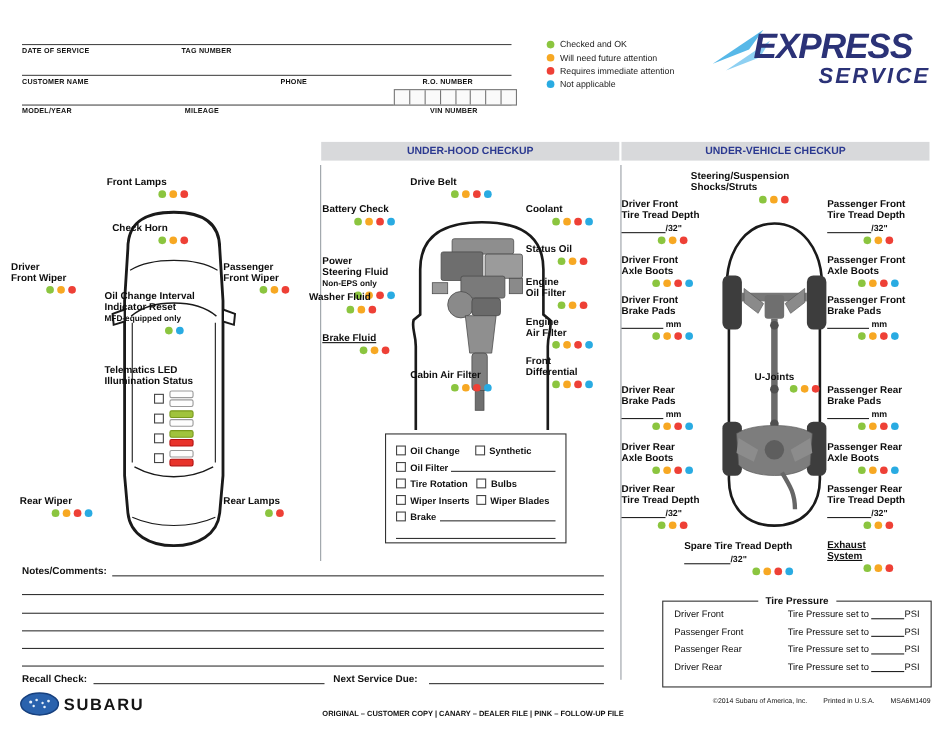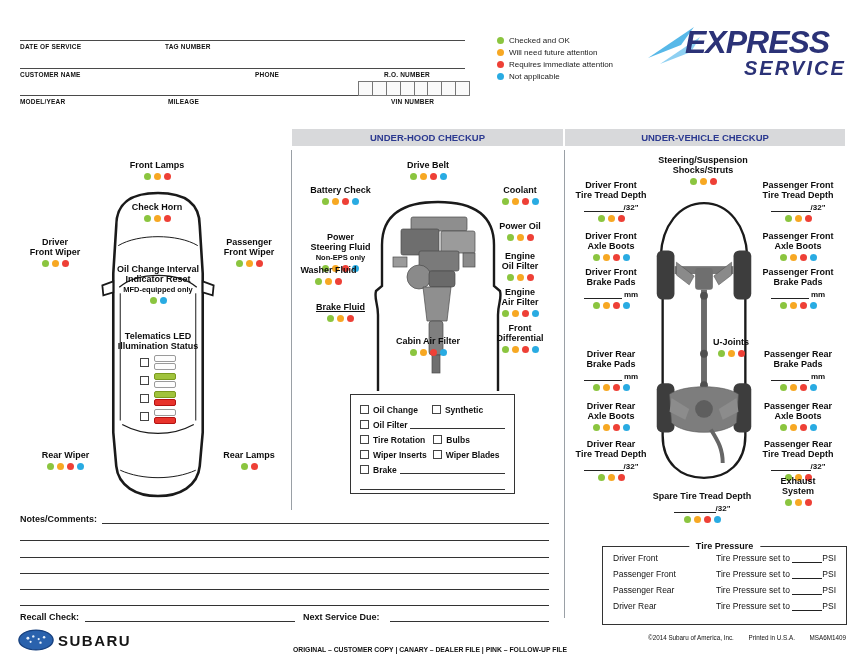--- a/index.html
+++ b/index.html
@@ -14,21 +14,21 @@
   
   .legend{position:absolute;left:497px;top:34px;}
   .leg-row{display:flex;align-items:center;height:12px;gap:5px;}
   .leg-row .dots{margin-top:0;}
   .leg-lab{font-size:8px;color:#222;}
   
   .colhdr{position:absolute;top:129px;height:17px;background:#d8d9db;color:#2b3990;
           font-weight:bold;font-size:9.5px;text-align:center;line-height:17px;}
   .vline{position:absolute;width:0;border-left:1px solid #9aa0a6;}
   
-  .item{position:absolute;text-align:center;}
+  .item{position:absolute;text-align:left;}
   .lab{font-size:9px;font-weight:bold;color:#0d0d0d;line-height:1.13;white-space:pre-line;}
   .note{font-size:7.5px;font-weight:bold;color:#0d0d0d;margin-top:1px;}
   .dots{display:flex;justify-content:center;gap:3px;margin-top:3px;}
   .dot{width:7px;height:7px;border-radius:50%;display:inline-block;}
   .blankrow{margin-top:3px;font-size:8px;font-weight:bold;line-height:9px;}
   .blank{display:inline-block;border-bottom:1px solid #222;height:8px;vertical-align:bottom;}
   
   .led-rows{margin-top:4px;}
   .led-row{display:flex;justify-content:center;align-items:center;gap:5px;margin-top:3px;}
   .cbx{display:inline-block;width:7px;height:7px;border:1px solid #444;background:#fff;}
@@ -303,21 +303,21 @@
   <div class="item" style="left:478px;top:185px;width:84px;">
     <div class="lab">Coolant</div>
     <div class="dots">
         <span class="dot" style="background: rgb(139, 197, 63);"></span>
         <span class="dot" style="background: rgb(247, 168, 35);"></span>
         <span class="dot" style="background: rgb(238, 64, 54);"></span>
         <span class="dot" style="background: rgb(41, 171, 226);"></span>
       </div>
   </div>
   <div class="item" style="left:478px;top:221px;width:84px;">
-    <div class="lab">Power Oil</div>
+    <div class="lab">Status Oil</div>
     <div class="dots">
         <span class="dot" style="background: rgb(139, 197, 63);"></span>
         <span class="dot" style="background: rgb(247, 168, 35);"></span>
         <span class="dot" style="background: rgb(238, 64, 54);"></span>
       </div>
   </div>
   <div class="item" style="left:478px;top:251px;width:84px;">
     <div class="lab">Engine
 Oil Filter</div>
     <div class="dots">
@@ -562,21 +562,21 @@
   <div class="item" style="left:622px;top:491px;width:160px;">
     <div class="lab">Spare Tire Tread Depth</div>
     <div class="blankrow"><span class="blank" style="width:42px;"></span><span class="unit">/32"</span></div>
     <div class="dots">
         <span class="dot" style="background: rgb(139, 197, 63);"></span>
         <span class="dot" style="background: rgb(247, 168, 35);"></span>
         <span class="dot" style="background: rgb(238, 64, 54);"></span>
         <span class="dot" style="background: rgb(41, 171, 226);"></span>
       </div>
   </div>
-  <div class="item" style="left:752px;top:476px;width:92px;">
+  <div class="item" style="left:752px;top:490px;width:92px;text-decoration:underline;">
     <div class="lab">Exhaust
 System</div>
     <div class="dots">
         <span class="dot" style="background: rgb(139, 197, 63);"></span>
         <span class="dot" style="background: rgb(247, 168, 35);"></span>
         <span class="dot" style="background: rgb(238, 64, 54);"></span>
       </div>
   </div>
 
   <div class="tpbox">

